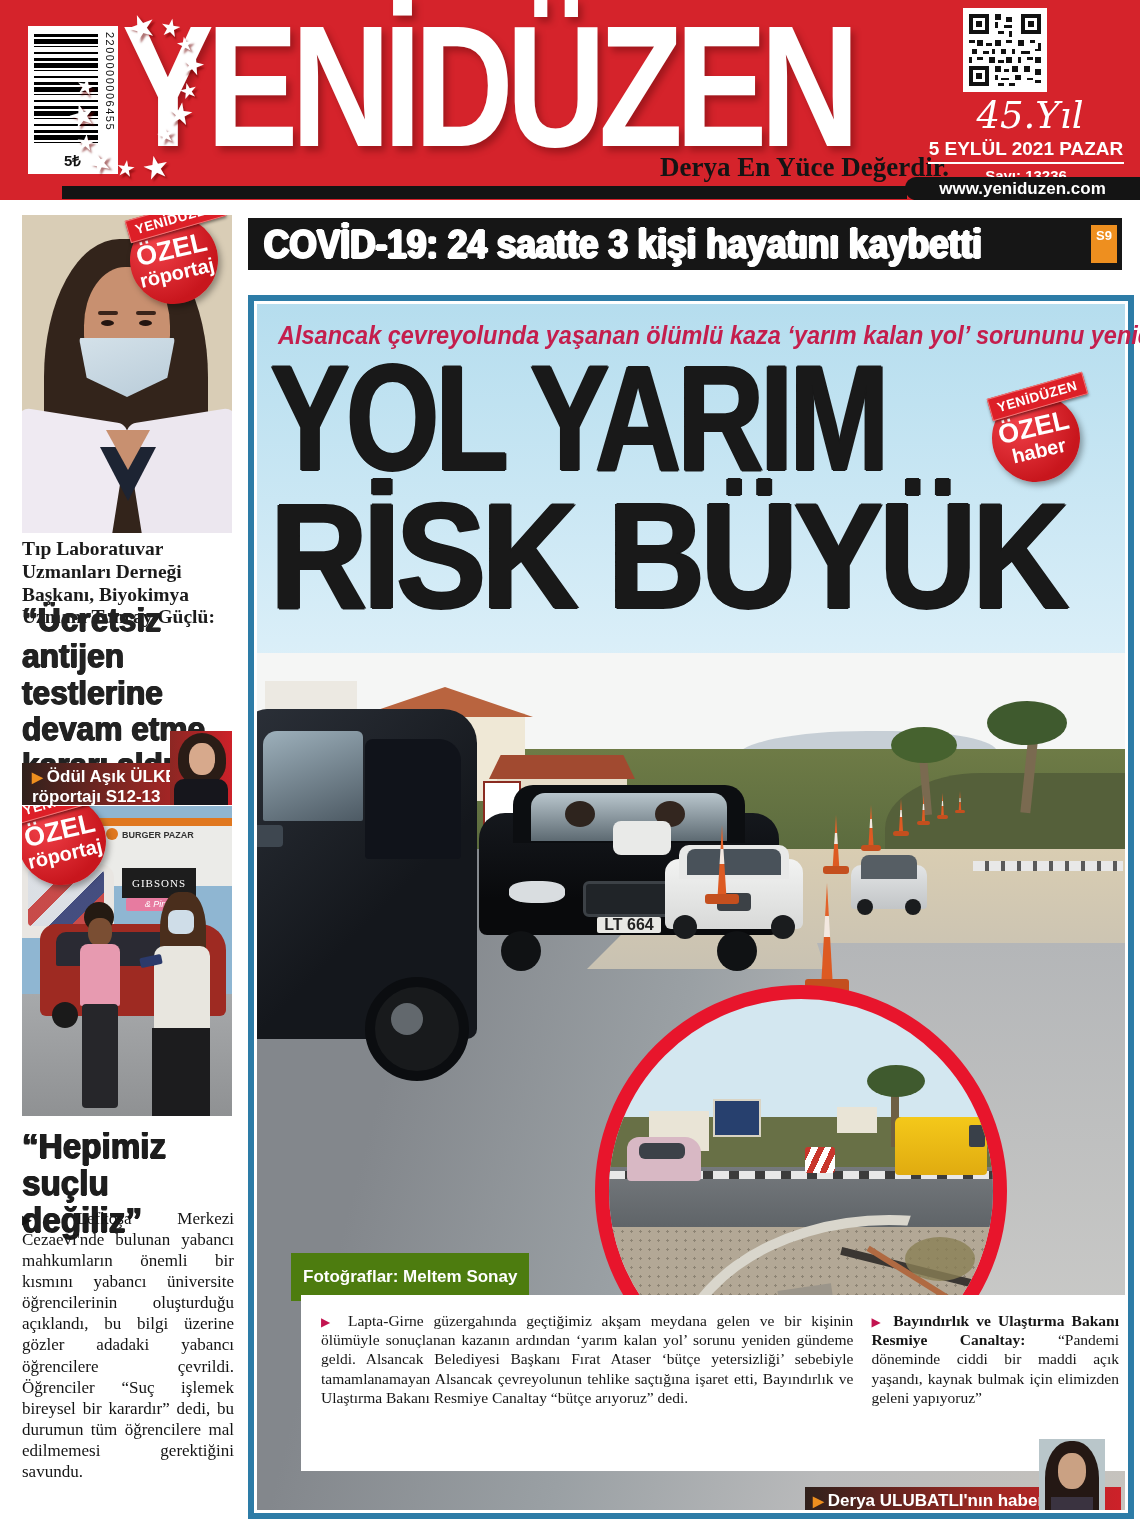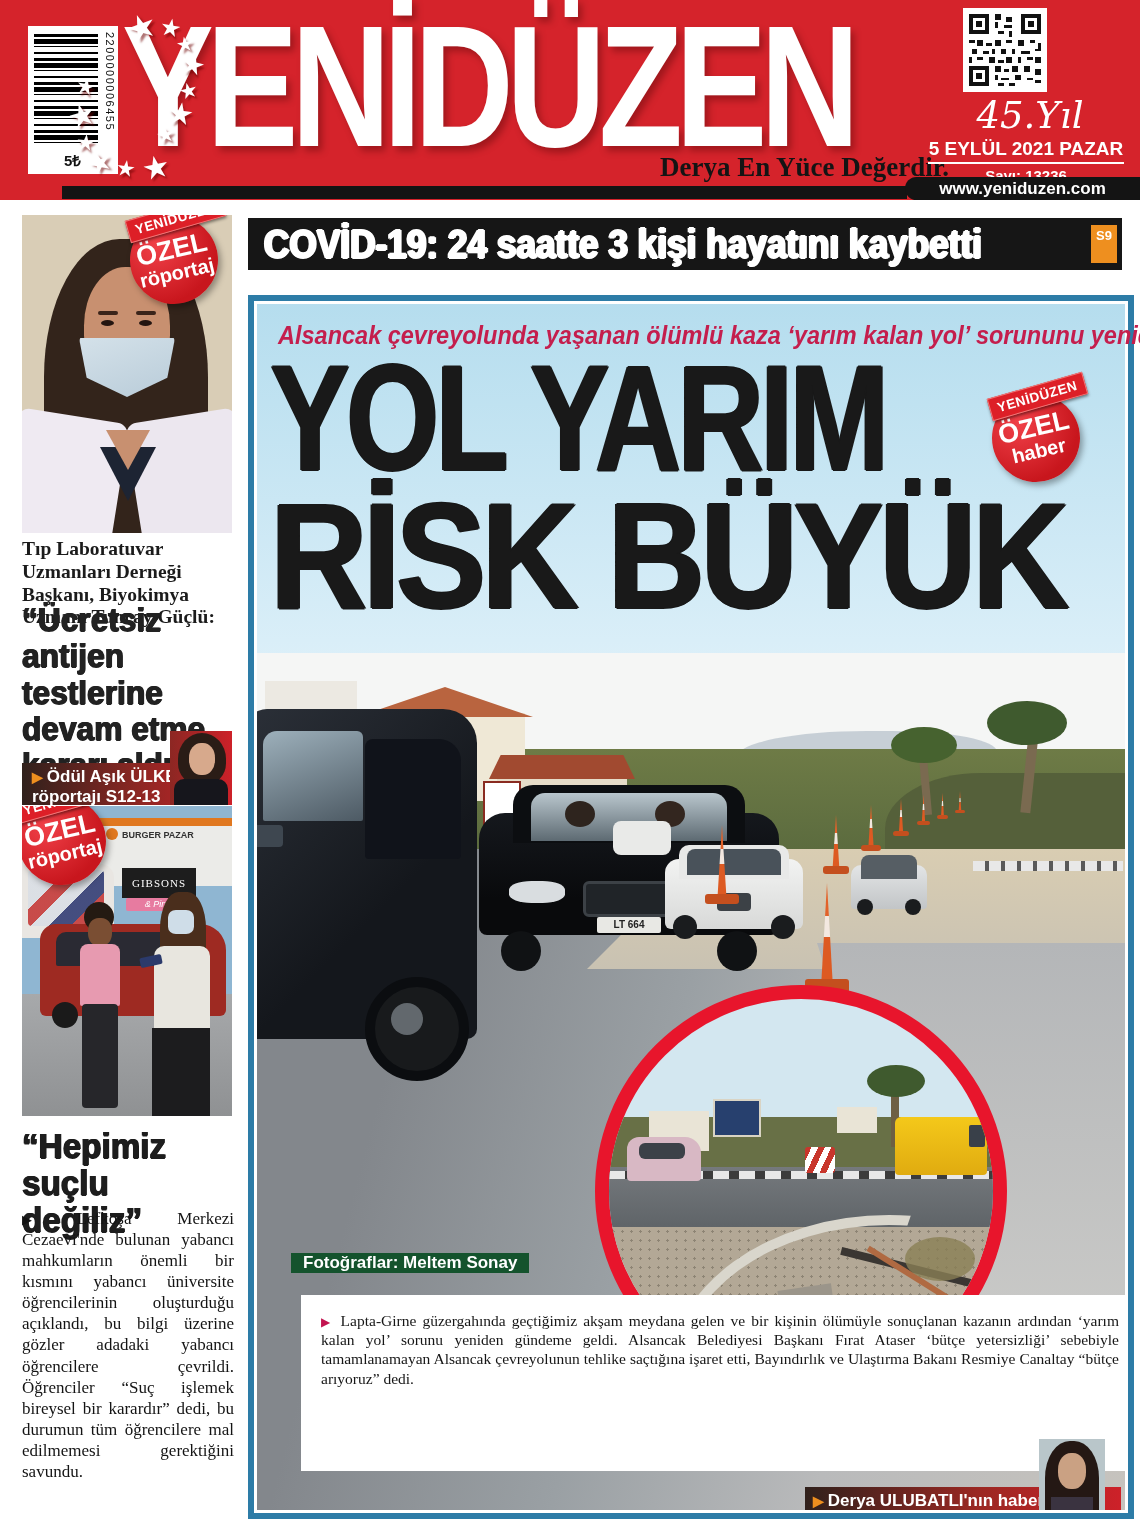--- a/index.html
+++ b/index.html
@@ -68,21 +68,21 @@
     transform:scaleX(.94);transform-origin:left top;white-space:nowrap;}
   .hl{left:16px;top:48px;color:#191919;font-weight:bold;line-height:.92;letter-spacing:-5px;}
   .hl .h1{font-size:150px;transform:scaleX(.8);transform-origin:left top;white-space:nowrap;}
   .hl .h2{font-size:150px;transform:scaleX(.9);transform-origin:left top;white-space:nowrap;}
   .mainphoto{left:3px;right:3px;top:352px;bottom:3px;background:#b9bcc0;overflow:hidden;}
   .cone{position:absolute;}
   .cone:before{content:"";position:absolute;left:10%;bottom:18%;width:80%;height:82%;
     background:linear-gradient(180deg,#e2622a 0 34%,#f3e8e0 34% 55%,#dd5a22 55%);
     clip-path:polygon(50% 0,66% 100%,34% 100%);}
   .cone:after{content:"";position:absolute;left:0;bottom:8%;width:100%;height:12%;background:#c44f1e;border-radius:3px;}
-  .caption{background:#14532d;color:#fff;font-weight:bold;font-size:17px;padding:0 12px;display:inline-block;}
+  .caption{background:#4d7c0f;color:#fff;font-weight:bold;font-size:17px;padding:14px 12px;display:inline-block;}
   .panel{background:#fff;display:flex;gap:18px;padding:16px 20px;box-sizing:border-box;margin-left:28px;}
   .panel p{margin:0;font-family:"Liberation Serif",serif;font-size:15.5px;line-height:1.24;
     text-align:justify;color:#161616;}
   .panel .ptri{color:#c2134f;font-size:12px;margin-right:3px;}
   .panel b{font-weight:bold;}
   .bbar{background:linear-gradient(90deg,#30211c,#9b2823 55%,#cd2129);color:#fff;font-weight:bold;
     font-size:17px;line-height:28px;padding:0 8px;white-space:nowrap;}
 </style>
 </head>
 <body>
@@ -266,21 +266,21 @@
 
       <div class="abs" style="left:222px;top:132px;width:300px;height:180px;">
         <div class="abs" style="left:0;top:28px;width:300px;height:122px;background:linear-gradient(180deg,#15181d,#090a0c 70%);border-radius:26px 26px 8px 8px;"></div>
         <div class="abs" style="left:34px;top:0;width:232px;height:58px;background:#0c0e11;border-radius:20px 20px 0 0;"></div>
         <div class="abs" style="left:52px;top:8px;width:196px;height:48px;background:linear-gradient(180deg,#b9c6cd,#5d6a72);border-radius:14px 14px 0 0;"></div>
         <div class="abs" style="left:86px;top:16px;width:30px;height:26px;background:#2e241e;border-radius:50%;"></div>
         <div class="abs" style="left:176px;top:16px;width:30px;height:26px;background:#33261f;border-radius:50%;"></div>
         <div class="abs" style="left:104px;top:96px;width:92px;height:30px;background:#202428;border:3px solid #3c4146;border-radius:6px;"></div>
         <div class="abs" style="left:30px;top:96px;width:56px;height:22px;background:#d9dde0;border-radius:40%;"></div>
         <div class="abs" style="left:214px;top:96px;width:56px;height:22px;background:#d9dde0;border-radius:40%;"></div>
-        <div class="abs" style="left:118px;top:132px;width:64px;height:16px;background:#e8e8e4;color:#222;font-size:10px;font-weight:bold;text-align:center;line-height:16px;border-radius:2px;">LT 664</div>
+        <div class="abs" style="left:118px;top:132px;width:64px;height:16px;background:#e8e8e4;color:#222;font-size:16px;font-weight:bold;text-align:center;line-height:16px;border-radius:2px;">LT 664</div>
         <div class="abs" style="left:22px;top:146px;width:40px;height:40px;background:#101214;border-radius:50%;"></div>
         <div class="abs" style="left:238px;top:146px;width:40px;height:40px;background:#101214;border-radius:50%;"></div>
       </div>
 
       <div class="abs" style="left:408px;top:192px;width:138px;height:96px;">
         <div class="abs" style="left:0;top:14px;width:138px;height:70px;background:linear-gradient(180deg,#f2f3f2,#d8d9d8);border-radius:14px 14px 6px 6px;"></div>
         <div class="abs" style="left:14px;top:0;width:110px;height:34px;background:#e8e9e8;border-radius:10px 10px 0 0;"></div>
         <div class="abs" style="left:22px;top:4px;width:94px;height:26px;background:#49525a;border-radius:8px 8px 0 0;"></div>
         <div class="abs" style="left:52px;top:48px;width:34px;height:18px;background:#3c4146;border-radius:4px;"></div>
         <div class="abs" style="left:8px;top:70px;width:24px;height:24px;background:#1a1c1e;border-radius:50%;"></div>
@@ -326,20 +326,21 @@
         <div class="abs" style="left:250px;top:278px;width:120px;height:6px;background:#b06a42;transform:rotate(32deg);"></div>
         <div class="abs" style="left:296px;top:238px;width:70px;height:44px;background:#8a7f55;border-radius:50%;opacity:.8;"></div>
         <div class="abs" style="left:150px;top:340px;width:120px;height:60px;background:#d6d2c2;border:3px solid #bdb8a6;transform:skewX(-18deg);"></div>
         <div class="abs" style="left:280px;top:330px;width:110px;height:56px;background:#d6d2c2;border:3px solid #bdb8a6;transform:skewX(-14deg);"></div>
       </div>
 
       <div class="abs caption" style="left:34px;top:600px;z-index:7;">Fotoğraflar: Meltem Sonay</div>
 
       <div class="abs panel" style="left:16px;top:642px;width:838px;height:176px;z-index:8;">
         <p style="flex:2.15;"><span class="ptri">▶ </span><span>Lapta-Girne güzergahında geçtiğimiz akşam meydana gelen ve bir kişinin ölümüyle sonuçlanan kazanın ardından ‘yarım kalan yol’ sorunu yeniden gündeme geldi. Alsancak Belediyesi Başkanı Fırat Ataser ‘bütçe yetersizliği’ sebebiyle tamamlanamayan Alsancak çevreyolunun tehlike saçtığına işaret etti, Bayındırlık ve Ulaştırma Bakanı Resmiye Canaltay “bütçe arıyoruz” dedi.</span></p>
+        <p style="flex:1;"><span class="ptri">▶ </span><b>Bayındırlık ve Ulaştırma Bakanı Resmiye Canaltay:</b><span> “Pandemi döneminde ciddi bir maddi açık yaşandı, kaynak bulmak için elimizden geleni yapıyoruz”</span></p>
       </div>
 
       <div class="abs bbar" style="left:548px;top:834px;width:300px;height:28px;z-index:9;">
         <span class="tri">▶</span><span>Derya ULUBATLI'nın haberi S 4-5</span>
       </div>
       <div class="abs" style="left:782px;top:786px;width:66px;height:76px;background:#b9c6ca;overflow:hidden;z-index:10;">
         <div class="abs" style="left:6px;top:2px;width:54px;height:80px;background:#241814;border-radius:46% 46% 0 0;"></div>
         <div class="abs" style="left:19px;top:14px;width:28px;height:36px;background:#caa183;border-radius:46%;"></div>
         <div class="abs" style="left:12px;top:58px;width:42px;height:18px;background:#3a3340;"></div>
       </div>

